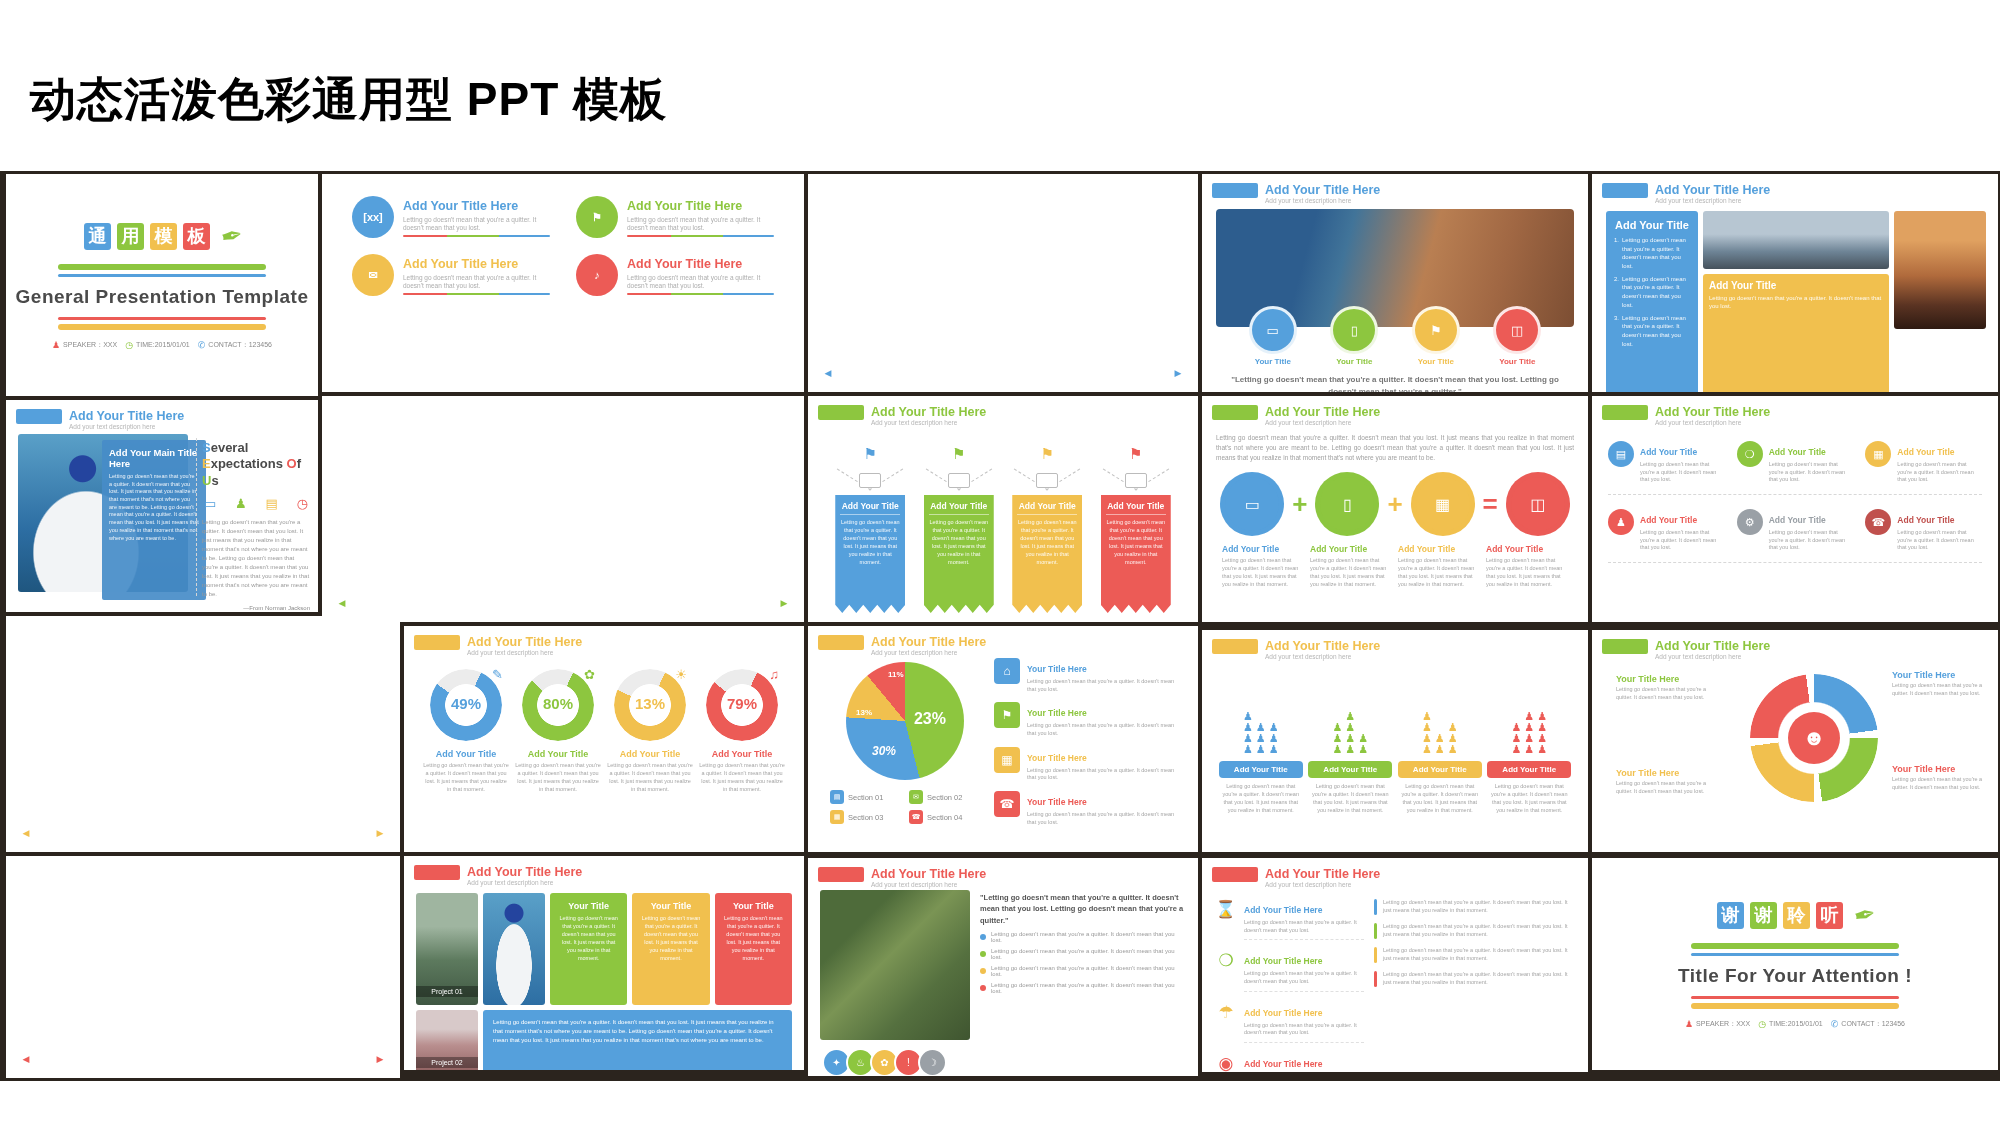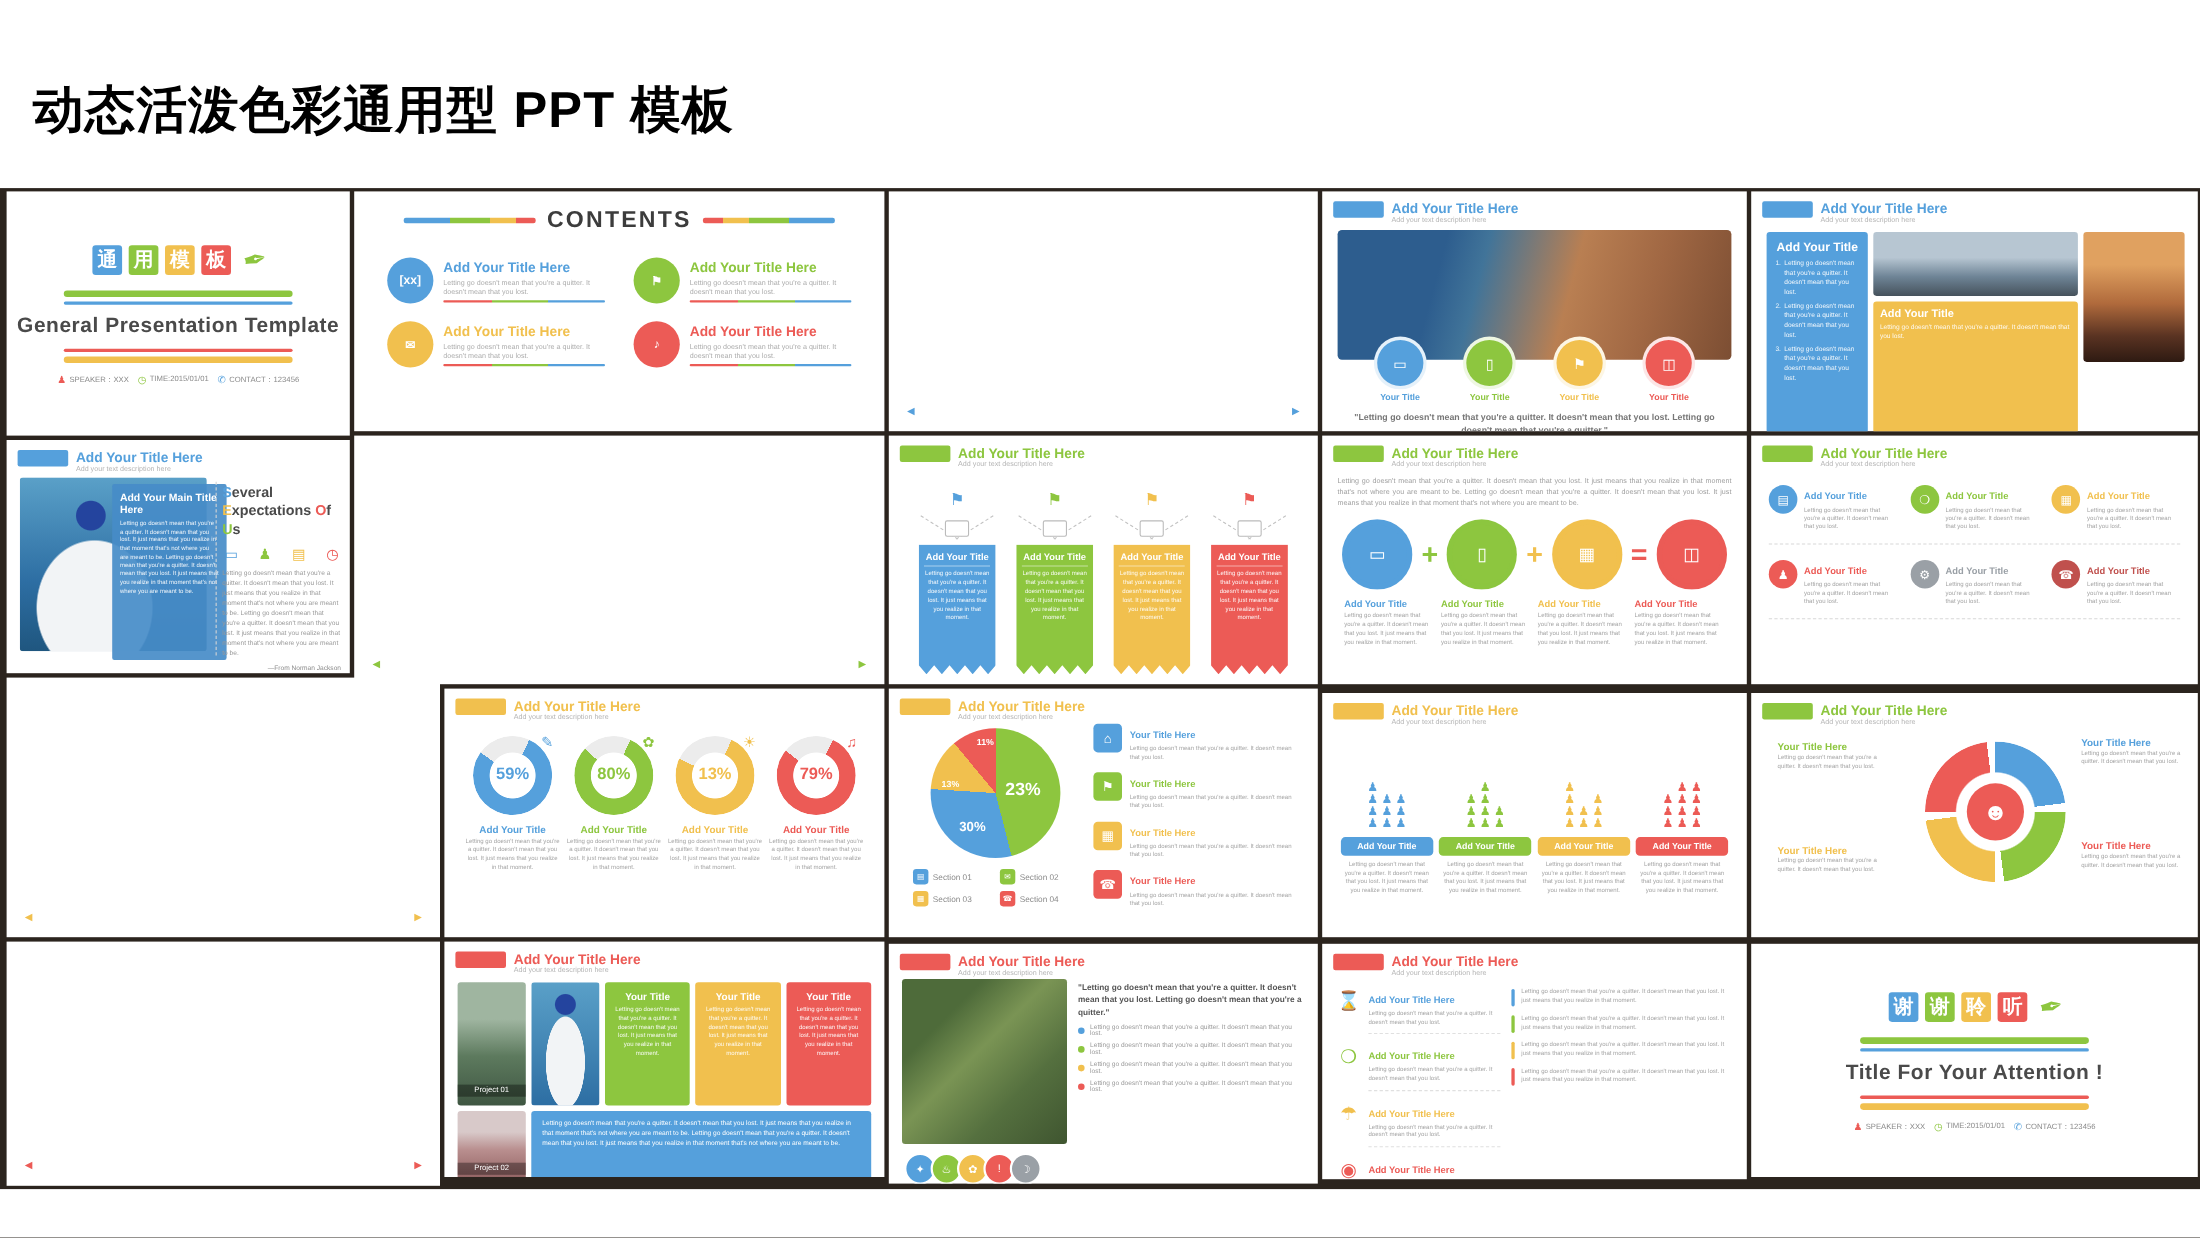--- a/index.html
+++ b/index.html
@@ -122,21 +122,21 @@
      mask:radial-gradient(closest-side,transparent 57%,#000 59%);}
   .don-pct{position:absolute;top:26px;left:0;right:0;text-align:center;font-size:15px;font-weight:bold;}
   .don-ico{position:absolute;top:-2px;right:6px;font-size:13px;}
   .don-t{font-size:9px;font-weight:bold;margin-top:8px;}
   .don-p{font-size:5.5px;color:#a5a5a5;line-height:1.45;margin-top:3px;}
   
   .pie-wrap{position:absolute;left:22px;top:36px;width:150px;}
   .pie{width:118px;height:118px;border-radius:50%;margin:0 auto;position:relative;}
   .pie span{position:absolute;color:#fff;font-weight:bold;}
   .pl0{right:18px;top:48px;font-size:16px;}
-  .pl1{left:26px;bottom:22px;font-size:12px;}
+  .pl1{left:26px;bottom:22px;font-size:12px;font-style:italic;}
   .pl2{left:10px;top:46px;font-size:8px;}
   .pl3{left:42px;top:8px;font-size:8px;}
   .legend{display:grid;grid-template-columns:1fr 1fr;gap:6px 8px;margin-top:10px;}
   .leg-item{display:flex;align-items:center;font-size:7.5px;color:#8a8a8a;}
   .leg-sq{width:14px;height:14px;border-radius:3px;color:#fff;font-size:7px;display:flex;align-items:center;justify-content:center;margin-right:4px;}
   .pie-right{position:absolute;left:186px;top:32px;right:14px;}
   .pr-item{display:flex;align-items:flex-start;margin-bottom:9px;}
   .pr-sq{width:26px;height:26px;border-radius:4px;color:#fff;display:flex;align-items:center;justify-content:center;font-size:12px;flex:0 0 auto;margin-right:7px;}
   .pr-t{font-size:8.5px;font-weight:bold;line-height:10px;}
   .pr-p{font-size:5.5px;color:#a5a5a5;line-height:1.4;margin-top:2px;}
@@ -227,25 +227,20 @@
           </span>
         <span class="cf-item">
             <span class="ic c-blue">✆</span>
             <span>CONTACT：123456</span>
           </span>
       </div>
     </div>
   </section>
 
   <section class="slide" style="left:322px;top:3px;width:482px;height:218px;">
-    <div class="cont-head">
-      <span class="gradbar lft"></span>
-      <span class="cont-title">CONTENTS</span>
-      <span class="gradbar rgt"></span>
-    </div>
     <div class="cont-grid">
       <div class="cont-item">
         <span class="cont-cir bg-blue">[xx]</span>
         <span><span class="cont-t c-blue">Add Your Title Here</span>
         <div class="cont-x">Letting go doesn't mean that you're a quitter. It doesn't mean that you lost.</div><div class="ulgrad"></div></span>
       </div>
       <div class="cont-item">
         <span class="cont-cir bg-green">⚑</span>
         <span><span class="cont-t c-green">Add Your Title Here</span>
         <div class="cont-x">Letting go doesn't mean that you're a quitter. It doesn't mean that you lost.</div><div class="ulgrad"></div></span>
@@ -518,21 +513,21 @@
     <div class="lbl">
       <span class="lbl-tag bg-yellow"></span>
       <span>
           <span class="lbl-t c-yellow">Add Your Title Here</span>
           <span class="lbl-s">Add your text description here</span>
         </span>
     </div>
     <div class="don-row">
       <div class="don-col">
         <div class="donut" style="background: conic-gradient(from 25deg, rgb(85, 160, 220) 78%, rgb(236, 236, 236) 0deg);"></div>
-        <span class="don-pct c-blue">59%</span>
+        <span class="don-pct c-blue">49%</span>
         <span class="don-ico c-blue">✎</span>
         <div class="don-t c-blue">Add Your Title</div>
         <div class="don-p">Letting go doesn't mean that you're a quitter. It doesn't mean that you lost. It just means that you realize in that moment.</div>
       </div>
       <div class="don-col">
         <div class="donut" style="background: conic-gradient(from 25deg, rgb(141, 198, 63) 80%, rgb(236, 236, 236) 0deg);"></div>
         <span class="don-pct c-green">80%</span>
         <span class="don-ico c-green">✿</span>
         <div class="don-t c-green">Add Your Title</div>
         <div class="don-p">Letting go doesn't mean that you're a quitter. It doesn't mean that you lost. It just means that you realize in that moment.</div>

